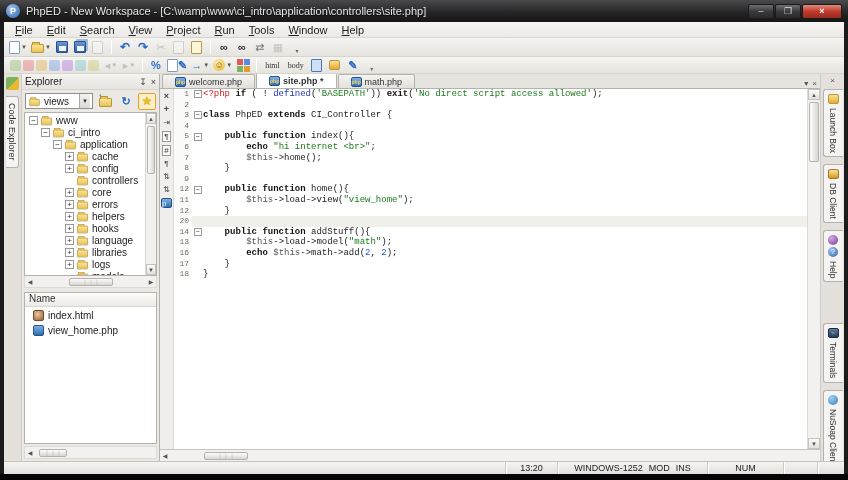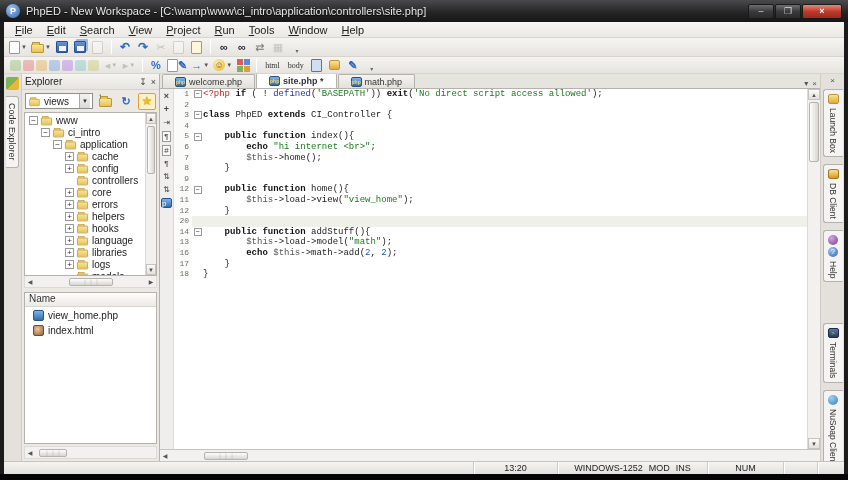--- a/index.html
+++ b/index.html
@@ -416,26 +416,26 @@
         <div class="tree-hscroll">
           <div class="hs-arrow">◀</div>
           <div class="scroll-thumb-h">⋮⋮⋮</div>
           <div style="flex:1"></div>
           <div class="hs-arrow">▶</div>
         </div>
         <div class="files-panel">
           <div class="files-header">Name</div>
           <div id="files-list">
               <div class="file-item">
+                <span class="file-ic html-file-icon"></span>
+                <span>index.html</span>
+              </div>
+              <div class="file-item">
                 <span class="file-ic php-file-icon"></span>
                 <span>view_home.php</span>
-              </div>
-              <div class="file-item">
-                <span class="file-ic html-file-icon"></span>
-                <span>index.html</span>
               </div>
             </div>
         </div>
         <div class="exp-bottom-scroll">
           <div class="hs-arrow">◀</div>
           <div class="scroll-thumb-h" style="margin-left:4px;width:28px">⋮⋮⋮</div>
         </div>
       </div>
 
       <div class="editor-col">
@@ -610,21 +610,21 @@
             <div class="vtab">
               <span class="rt-ic nusoap-icon"></span>
               <span class="vtab-label">NuSoap Client</span>
             </div>
           </div>
       </div>
     </div>
 
     <div class="statusbar">
       <div class="st-cell st-flex"></div>
-      <div class="st-cell" style="width:84px">13:20</div>
+      <div class="st-cell" style="width:52px">13:20</div>
       <div class="st-cell" style="width:150px; gap:6px;">
         <span>WINDOWS-1252</span>
         <span>MOD</span>
         <span>INS</span>
       </div>
       <div class="st-cell" style="width:76px">NUM</div>
       <div class="st-cell" style="width:34px"></div>
       <div class="st-cell" style="width:26px; border-right:none;"></div>
     </div>
   </div>

